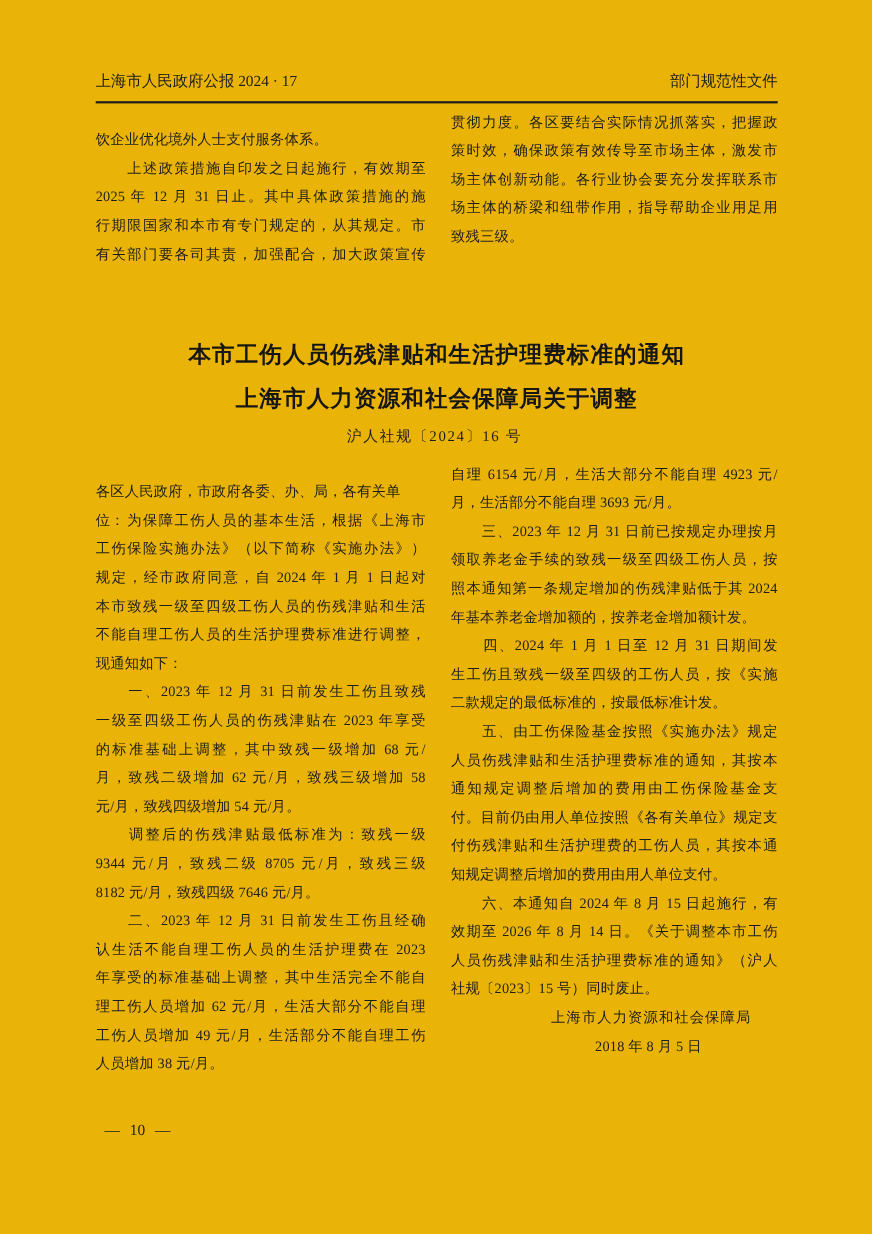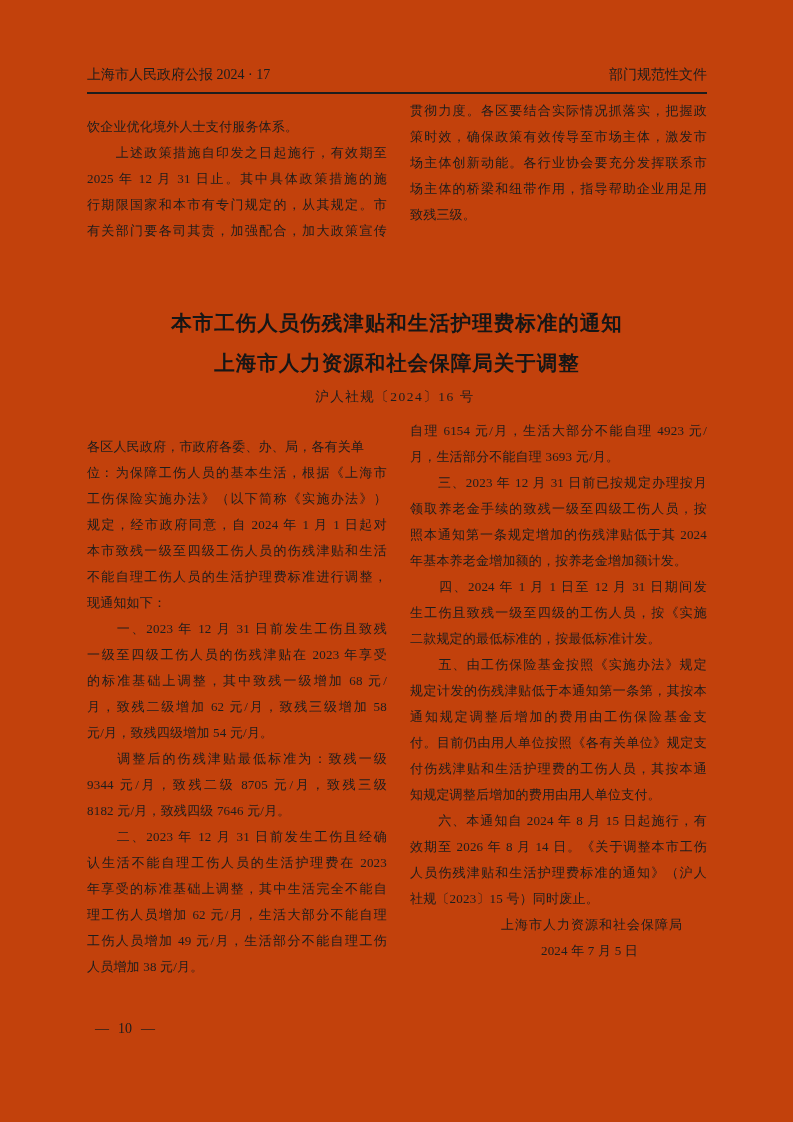--- a/index.html
+++ b/index.html
@@ -1,20 +1,20 @@
 <!DOCTYPE html>
 <html><head>
 <meta charset="utf-8">
 <style>
   html, body { margin: 0; padding: 0; background: #ffffff; }
   .page {
     position: relative;
     width: 793px;
     height: 1122px;
-    background: #c2410c;
+    background: #eab308;
     font-family: "Liberation Serif", "DejaVu Serif", serif;
     color: #1d1d1d;
     overflow: hidden;
   }
   .header {
     position: absolute;
     left: 87px; top: 66px; width: 620px;
     display: flex; justify-content: space-between;
     font-size: 14px; line-height: 18px;
   }
@@ -133,32 +133,32 @@
           <div class="tline fill">自理 6154 元/月，生活大部分不能自理 4923 元/</div>
           <div class="tline">月，生活部分不能自理 3693 元/月。</div>
           <div class="tline fill">　　三、2023 年 12 月 31 日前已按规定办理按月</div>
           <div class="tline fill">领取养老金手续的致残一级至四级工伤人员，按</div>
           <div class="tline fill">照本通知第一条规定增加的伤残津贴低于其 2024</div>
           <div class="tline">年基本养老金增加额的，按养老金增加额计发。</div>
           <div class="tline fill">　　四、2024 年 1 月 1 日至 12 月 31 日期间发</div>
           <div class="tline fill">生工伤且致残一级至四级的工伤人员，按《实施</div>
           <div class="tline">二款规定的最低标准的，按最低标准计发。</div>
           <div class="tline fill">　　五、由工伤保险基金按照《实施办法》规定</div>
-          <div class="tline fill">规定计发的伤残津贴低于本通知第一条第，其按本</div>
+          <div class="tline fill">人员伤残津贴和生活护理费标准的通知，其按本</div>
           <div class="tline fill">通知规定调整后增加的费用由工伤保险基金支</div>
           <div class="tline fill">付。目前仍由用人单位按照《各有关单位》规定支</div>
           <div class="tline fill">付伤残津贴和生活护理费的工伤人员，其按本通</div>
           <div class="tline">知规定调整后增加的费用由用人单位支付。</div>
           <div class="tline fill">　　六、本通知自 2024 年 8 月 15 日起施行，有</div>
           <div class="tline fill">效期至 2026 年 8 月 14 日。《关于调整本市工伤</div>
           <div class="tline fill">人员伤残津贴和生活护理费标准的通知》（沪人</div>
           <div class="tline">社规〔2023〕15 号）同时废止。</div>
         </div>
       <div class="tline sig">上海市人力资源和社会保障局</div>
-      <div class="tline sigdate">2024 年 7 月 5 日</div>
+      <div class="tline sigdate">2018 年 8 月 5 日</div>
     </div>
   </div>
 
   <div class="footer">
     <span>—</span><span class="num">10</span><span>—</span>
   </div>
 
 </div>
 
 </body></html>

